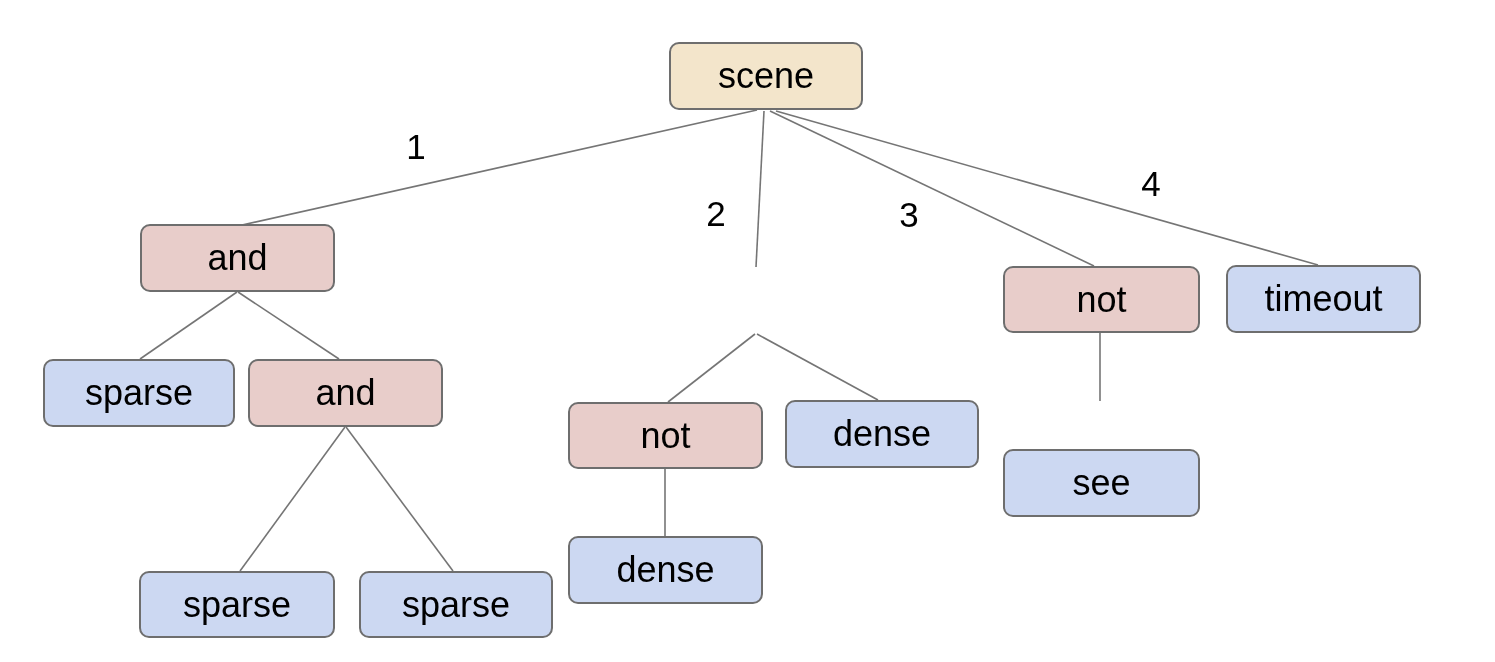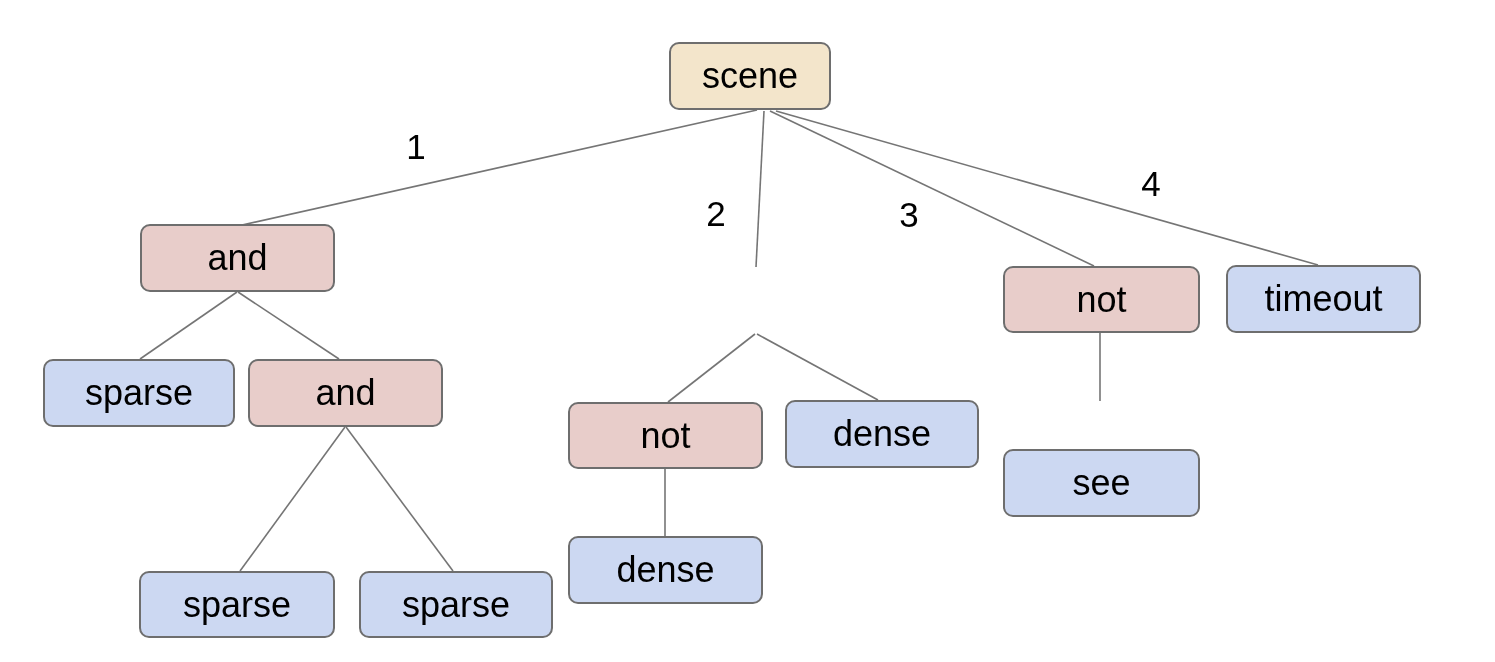--- a/index.html
+++ b/index.html
@@ -60,21 +60,21 @@
       <line x1="346" y1="427" x2="453" y2="571" stroke="#757575" stroke-width="1.6"></line>
       <line x1="755" y1="334" x2="668" y2="402" stroke="#757575" stroke-width="1.6"></line>
       <line x1="757" y1="334" x2="878" y2="400" stroke="#757575" stroke-width="1.6"></line>
       <line x1="665" y1="469" x2="665" y2="536" stroke="#757575" stroke-width="1.6"></line>
       <line x1="1100" y1="333" x2="1100" y2="401" stroke="#757575" stroke-width="1.6"></line>
     </svg>
 <div class="edge-label" style="left: 416px; top: 146px;">1</div>
     <div class="edge-label" style="left: 716px; top: 213px;">2</div>
     <div class="edge-label" style="left: 909px; top: 214px;">3</div>
     <div class="edge-label" style="left: 1151px; top: 183px;">4</div>
-    <div class="node root" style="left: 669px; top: 42px; width: 162px; height: 68px;">
+    <div class="node root" style="left: 669px; top: 42px; width: 194px; height: 68px;">
       <span>scene</span>
     </div>
     <div class="node operator" style="left: 140px; top: 224px; width: 195px; height: 68px;">
       <span>and</span>
     </div>
     <div class="node operator" style="left: 1003px; top: 266px; width: 197px; height: 67px;">
       <span>not</span>
     </div>
     <div class="node leaf" style="left: 1226px; top: 265px; width: 195px; height: 68px;">
       <span>timeout</span>

